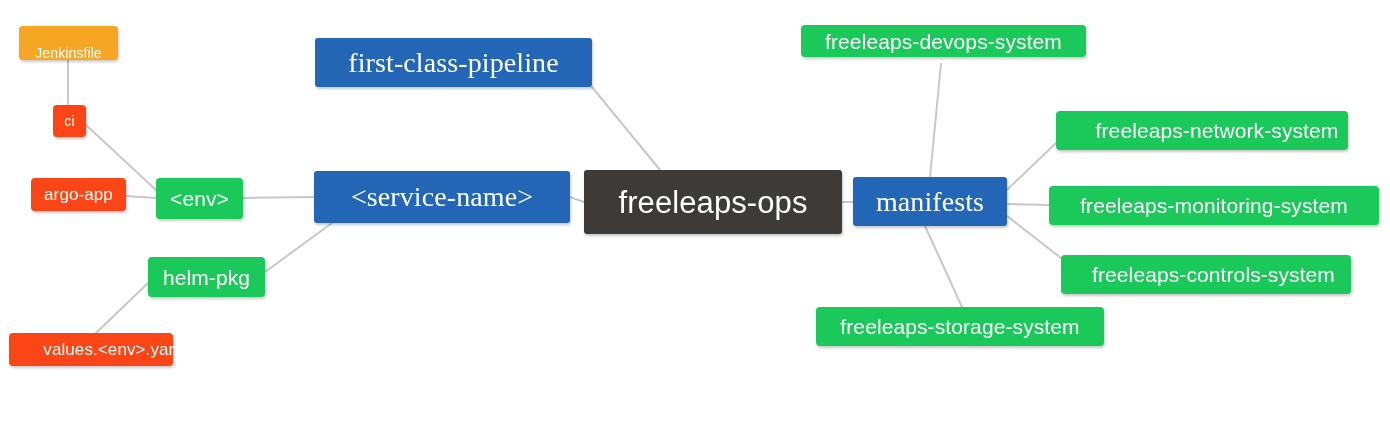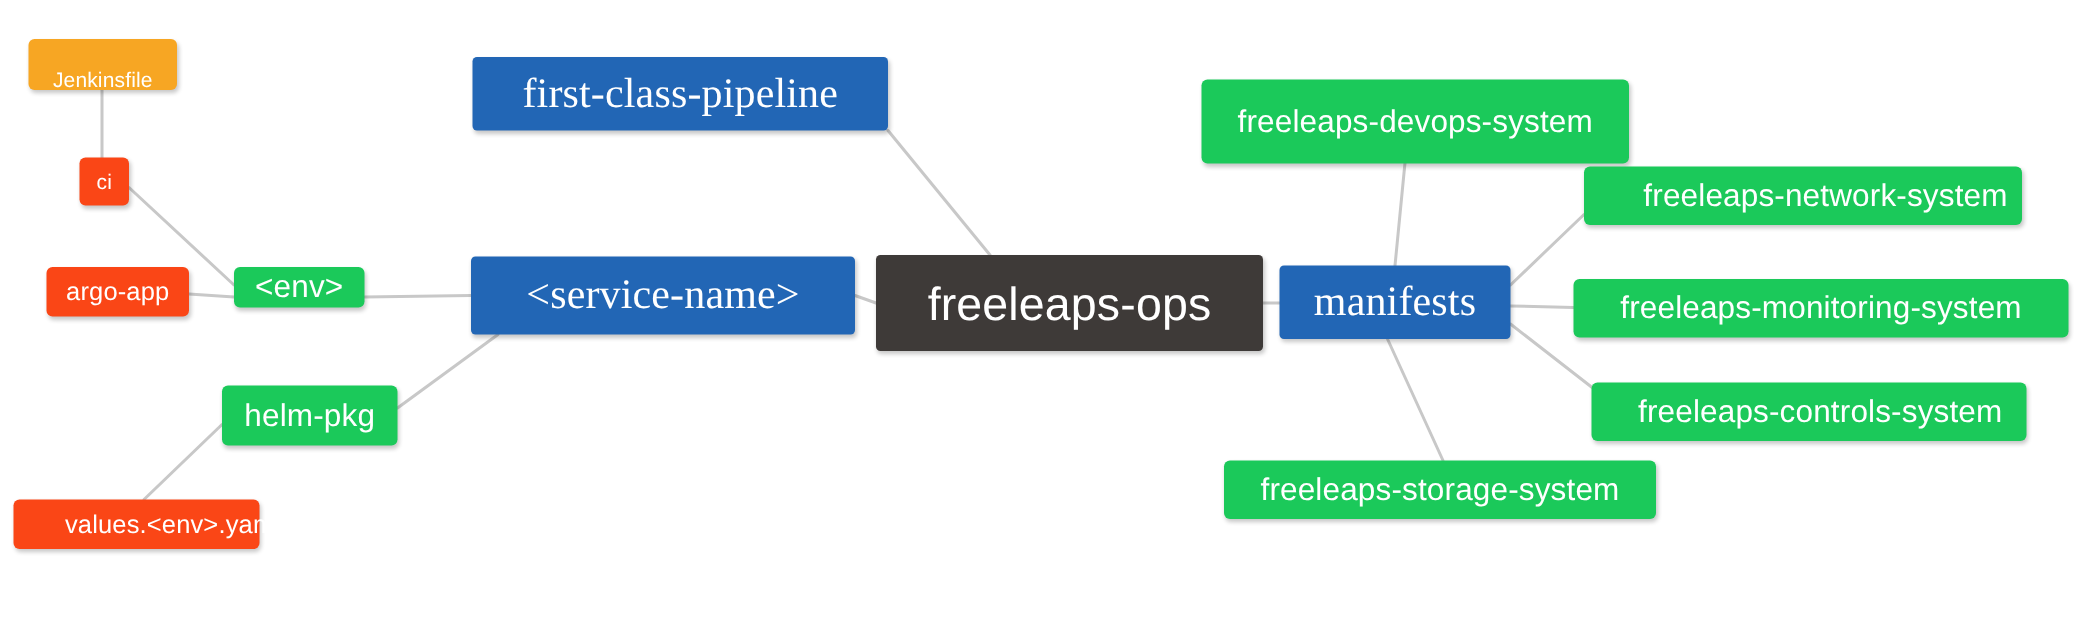--- a/index.html
+++ b/index.html
@@ -104,39 +104,39 @@
       </div>
       <div class="node node-blue sz-xl" style="left: 314px; top: 171px; width: 256px; height: 52px;">
         <span>&lt;service-name&gt;</span>
       </div>
       <div class="node node-blue sz-xl" style="left: 315px; top: 38px; width: 277px; height: 49px;">
         <span>first-class-pipeline</span>
       </div>
       <div class="node node-blue sz-xl" style="left: 853px; top: 177px; width: 154px; height: 49px;">
         <span>manifests</span>
       </div>
-      <div class="node node-green sz-md" style="left: 156px; top: 178px; width: 87px; height: 27px;">
+      <div class="node node-green sz-md" style="left: 156px; top: 178px; width: 87px; height: 41px;">
         <span>&lt;env&gt;</span>
       </div>
       <div class="node node-green sz-md" style="left: 148px; top: 257px; width: 117px; height: 40px;">
         <span>helm-pkg</span>
       </div>
       <div class="node node-red sz-xs" style="left: 53px; top: 105px; width: 33px; height: 32px;">
         <span>ci</span>
       </div>
       <div class="node node-red sz-sm" style="left: 31px; top: 178px; width: 95px; height: 33px;">
         <span>argo-app</span>
       </div>
       <div class="node node-orange sz-xs" style="left: 19px; top: 26px; width: 99px; height: 34px; align-items: flex-end;">
         <span>Jenkinsfile</span>
       </div>
       <div class="node node-red sz-sm" style="left: 9px; top: 333px; width: 164px; height: 33px; padding-left: 48px;">
         <span>values.&lt;env&gt;.yaml</span>
       </div>
-      <div class="node node-green sz-md" style="left: 801px; top: 25px; width: 285px; height: 56px; margin-top: 28px;">
+      <div class="node node-green sz-md" style="left: 801px; top: 25px; width: 285px; height: 32px;">
         <span>freeleaps-devops-system</span>
       </div>
       <div class="node node-green sz-md" style="left: 1056px; top: 111px; width: 292px; height: 39px; padding-left: 30px;">
         <span>freeleaps-network-system</span>
       </div>
       <div class="node node-green sz-md" style="left: 1049px; top: 186px; width: 330px; height: 39px;">
         <span>freeleaps-monitoring-system</span>
       </div>
       <div class="node node-green sz-md" style="left: 1061px; top: 255px; width: 290px; height: 39px; padding-left: 15px;">
         <span>freeleaps-controls-system</span>

